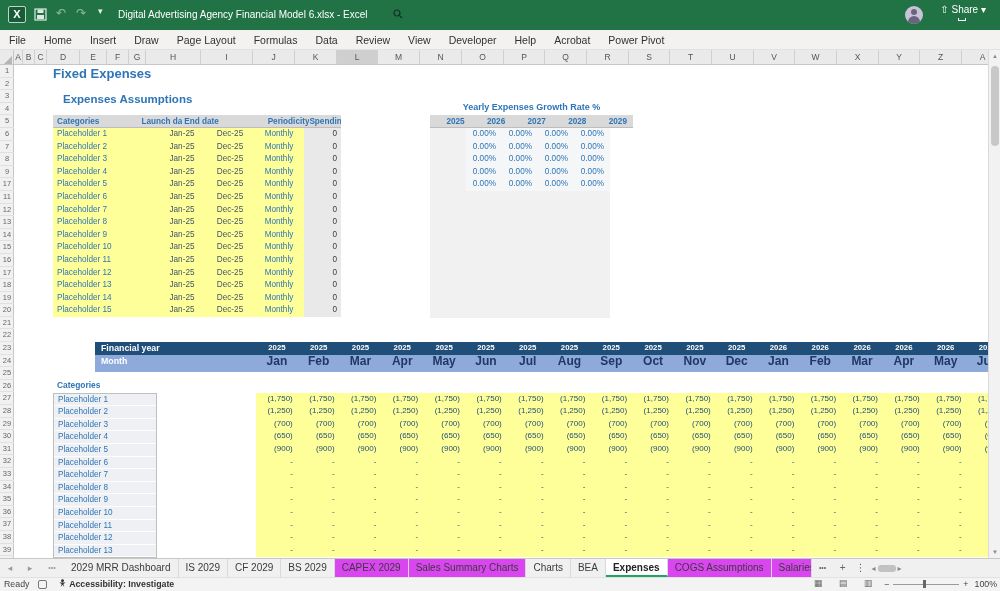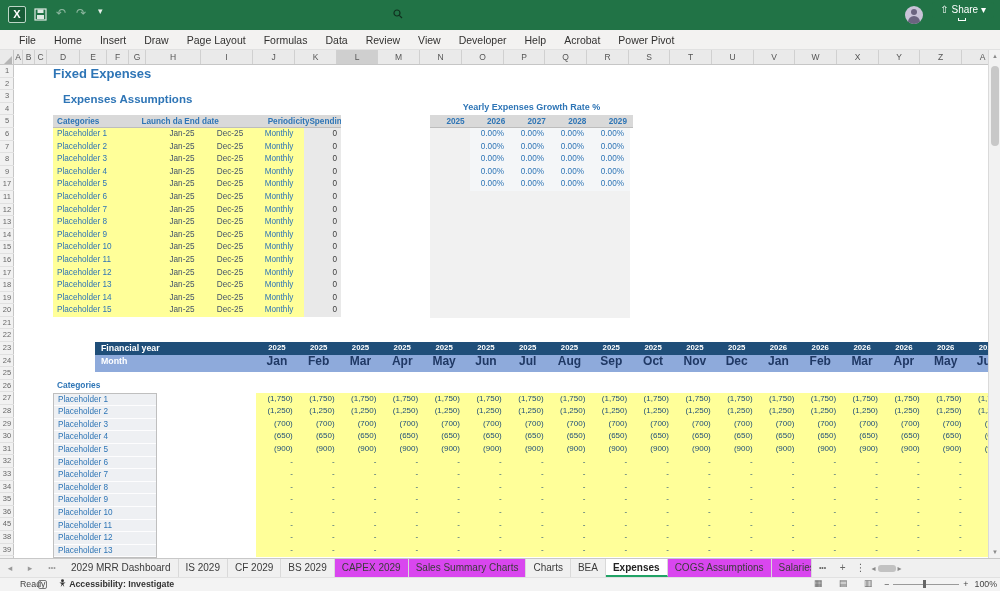--- a/index.html
+++ b/index.html
@@ -14,21 +14,21 @@
   #title-text{position:absolute;left:118px;top:9px;font-size:10px;color:#fff;white-space:nowrap;}
   #searchbox{position:absolute;left:385px;top:5px;width:240px;height:19px;background:#3d8a64;border:1px solid #cfe0d6;border-radius:2px;color:#10301f;font-size:10px;line-height:17px;padding-left:26px;}
   #search-glyph{position:absolute;left:393px;top:9px;}
   #avatar{position:absolute;left:905px;top:6px;width:18px;height:18px;border-radius:50%;background:#c9c3d8;overflow:hidden;}
   #avatar .head{position:absolute;left:6px;top:3px;width:6px;height:6px;border-radius:50%;background:#6b6480;}
   #avatar .body{position:absolute;left:3px;top:10px;width:12px;height:8px;border-radius:6px 6px 0 0;background:#6b6480;}
   .winbtn{position:absolute;top:0;width:24px;height:30px;text-align:center;line-height:30px;font-size:12px;color:#fff;}
   #restore-icon span{display:inline-block;width:8px;height:8px;border:1px solid #fff;position:relative;top:2px;}
 
   
-  #menubar{position:absolute;left:0;top:30px;width:1000px;height:20px;background:#f3f2f1;border-bottom:1px solid #e1e1e1;display:flex;align-items:center;padding-left:10px;}
+  #menubar{position:absolute;left:0;top:30px;width:1000px;height:20px;background:#f3f2f1;border-bottom:1px solid #e1e1e1;display:flex;align-items:center;}
   .menutab{font-size:10.5px;color:#323130;padding:0 9px;line-height:20px;white-space:nowrap;}
   #share-btn{position:absolute;right:6px;top:2px;height:16px;background:#217346;color:#fff;border-radius:3px;font-size:10px;line-height:16px;padding:0 8px;white-space:nowrap;}
 
   
   #colheads{position:absolute;left:0;top:50px;width:1000px;height:15px;background:#EAEAEA;border-bottom:1px solid #c6c6c6;overflow:hidden;}
   .colhead{position:absolute;top:0;height:15px;font-size:8.5px;color:#555;text-align:center;line-height:15px;border-right:1px solid #d0d0d0;}
   .colhead.sel{background:#CFCFCF;border-bottom:1px solid #217346;}
   #corner{position:absolute;left:0;top:0;width:14px;height:15px;background:#EAEAEA;border-right:1px solid #c6c6c6;}
   #corner:after{content:"";position:absolute;right:1px;bottom:1px;border-left:8px solid transparent;border-bottom:8px solid #b5b5b5;}
 
@@ -47,21 +47,21 @@
   .arow{display:flex;height:12.6px;background:#FFFF99;font-size:8.2px;line-height:12.6px;}
   .arow .c-name{color:#2E75B6;padding-left:4px;text-align:left;}
   .arow .c-date{color:#44546A;text-align:center;}
   .arow .c-per{color:#2E75B6;text-align:center;}
   .arow .c-spend{color:#404040;text-align:right;padding-right:4px;background:#E9E9E9;}
 
   
   #growth-title{position:absolute;left:430px;top:37px;width:203px;text-align:center;font-size:9px;font-weight:bold;color:#2E75B6;}
   #growth-years{position:absolute;left:430px;top:50px;width:203px;height:13px;background:#D9D9D9;border-bottom:1px solid #bdbdbd;display:flex;}
   #growth-years div{width:40.6px;font-size:8.2px;font-weight:bold;color:#2E75B6;text-align:right;padding-right:6px;line-height:13px;}
-  #growth-body{position:absolute;left:430px;top:63px;width:200px;height:190px;background:#F1F1F1;}
+  #growth-body{position:absolute;left:430px;top:63px;width:180px;height:190px;background:#F1F1F1;}
   .grow{display:flex;height:12.6px;}
   .grow div{width:40.6px;font-size:8.2px;color:#2E75B6;text-align:right;padding-right:6px;line-height:12.6px;background:#F4F6F8;}
   .grow div:first-child{background:transparent;}
 
   
   .finbar{position:absolute;left:95px;width:905px;height:17px;overflow:hidden;}
   #fy-bar{top:277px;background:#1F4E79;}
   #fm-bar{top:289.6px;background:#8EAADB;}
   .finlabel{position:absolute;left:6px;top:0;font-size:8.8px;font-weight:bold;color:#fff;line-height:12.6px;}
   .fincells{position:absolute;left:161px;top:0;display:flex;}
@@ -89,21 +89,21 @@
   .sheettab{padding:0 7px;line-height:18px;white-space:nowrap;border-right:1px solid #d9d9d9;color:#3b3b3b;}
   .sheettab.yellow{background:#d946ef;}
   .sheettab.active{background:#fff;font-weight:bold;color:#222;border-bottom:2px solid #21A366;}
   .sheettab.clip{max-width:40px;overflow:hidden;}
   .tabctl{width:18px;text-align:center;line-height:18px;color:#666;}
   #hscroll{display:flex;align-items:center;margin-left:2px;}
   #hthumb{width:18px;height:7px;background:#c2c2c2;border-radius:3px;margin:0 2px;}
 
   
   #statusbar{position:absolute;left:0;top:577px;width:1000px;height:14px;background:#F3F3F3;border-top:1px solid #e1e1e1;font-size:8.8px;color:#444;}
-  #ready{position:absolute;left:20px;top:1px;}
+  #ready{position:absolute;left:4px;top:1px;}
   #macro-icon{position:absolute;left:38px;top:2px;width:9px;height:9px;border:1px solid #777;border-radius:2px;}
   #acc-wrap{position:absolute;left:58px;top:1px;font-weight:600;color:#333;}
   .viewicon{position:absolute;top:0;font-size:9px;color:#666;}
   #zoomctl{position:absolute;left:884px;top:1px;display:flex;align-items:center;gap:4px;}
   #ztrack{width:66px;height:1px;background:#9a9a9a;position:relative;}
   #zthumb{position:absolute;left:30px;top:-3.5px;width:3px;height:8px;background:#666;}
   #zoom-pct{position:absolute;right:3px;top:1px;}
 </style>
 </head>
 <body>
@@ -113,20 +113,21 @@
   <div id="titlebar">
     <div id="app-icon" class="abs">X</div>
     <svg class="abs" style="left:34px;top:8px" width="13" height="13" viewBox="0 0 13 13">
         <rect x="1" y="1" width="11" height="11" fill="none" stroke="#dfeae3" stroke-width="1.2"></rect>
         <rect x="3.5" y="1.5" width="6" height="3.5" fill="#dfeae3"></rect>
         <rect x="3" y="7" width="7" height="4" fill="#dfeae3"></rect>
       </svg>
     <span class="qat" style="left:56px;opacity:.55">↶</span>
     <span class="qat" style="left:76px;opacity:.55">↷</span>
     <span class="qat" style="left:98px;font-size:9px">▾</span>
+    <div id="title-text">Digital Advertising Agency Financial Model 6.xlsx  -  Excel</div>
     <svg id="search-glyph" width="10" height="10" viewBox="0 0 10 10">
         <circle cx="4" cy="4" r="3" fill="none" stroke="#10301f" stroke-width="1.2"></circle>
         <line x1="6.3" y1="6.3" x2="9" y2="9" stroke="#10301f" stroke-width="1.2"></line>
       </svg>
     <div id="avatar">
         <div class="head"></div>
         <div class="body"></div>
       </div>
     <div class="winbtn" style="left:926px">–</div>
     <div class="winbtn" id="restore-icon" style="left:950px"><span></span></div>
@@ -212,21 +213,21 @@
         <div class="rowhead">27</div>
         <div class="rowhead">28</div>
         <div class="rowhead">29</div>
         <div class="rowhead">30</div>
         <div class="rowhead">31</div>
         <div class="rowhead">32</div>
         <div class="rowhead">33</div>
         <div class="rowhead">34</div>
         <div class="rowhead">35</div>
         <div class="rowhead">36</div>
-        <div class="rowhead">45</div>
+        <div class="rowhead">37</div>
         <div class="rowhead">38</div>
         <div class="rowhead">39</div>
       </div>
 
     <div id="sheet-title">Fixed Expenses</div>
     <div id="section-heading">Expenses Assumptions</div>
 
     <div id="assump">
       <div id="assump-head">
           <div style="width: 105px; text-align: left; padding-left: 4px; padding-right: 0px;">Categories</div>

